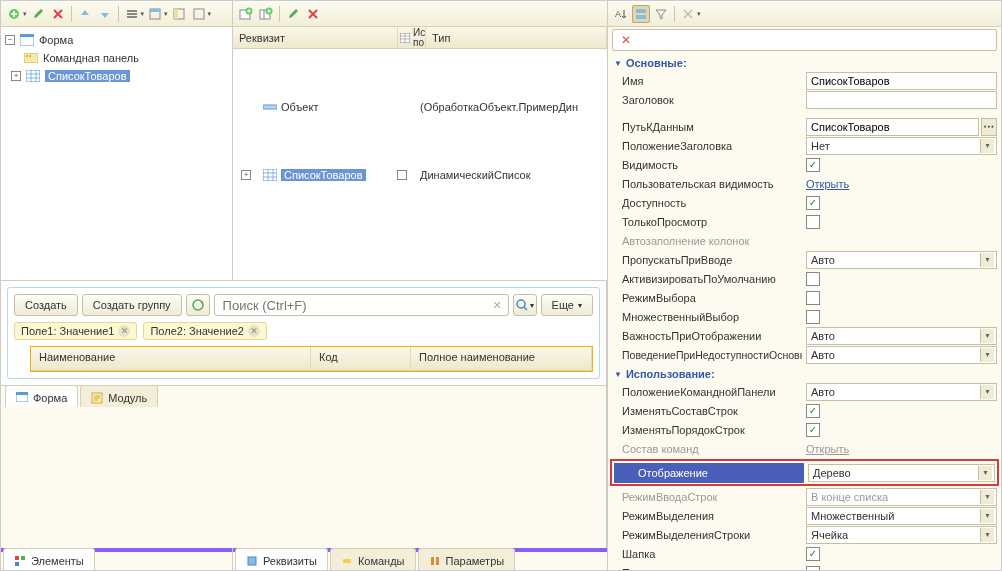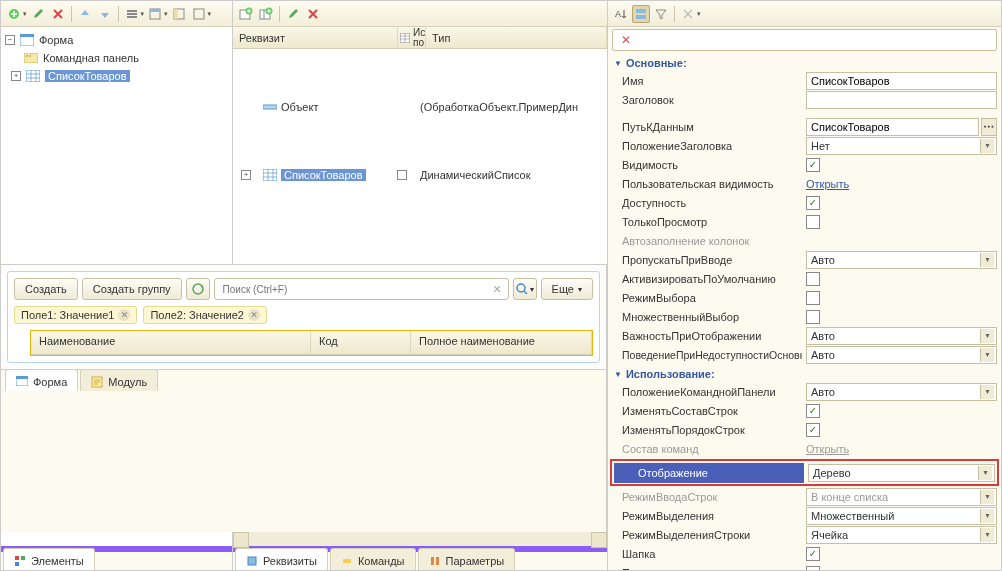--- a/index.html
+++ b/index.html
@@ -34,21 +34,21 @@
 .scroll-h{height:16px;background:#f1eddb;border-top:1px solid #d6d0b7;position:relative;}
 .scroll-h::before,.scroll-h::after{content:'';position:absolute;top:1px;width:14px;height:14px;background:#ece6cc;border:1px solid #ccc5a8;}
 .scroll-h::before{left:0;}
 .scroll-h::after{right:0;}
 .preview{flex:1;background:#fdfdfb;padding:6px;overflow:hidden;}
 .pv-box{border:1px solid #b8d6f0;border-radius:3px;padding:6px;background:#fff;height:100%;display:flex;flex-direction:column;}
 .pv-tb{display:flex;align-items:center;gap:4px;margin-bottom:6px;}
 .pv-btn{height:22px;padding:0 10px;border:1px solid #c6bfa2;border-radius:3px;background:linear-gradient(#fdfdf7,#f0ebd5);cursor:pointer;font-size:11px;display:flex;align-items:center;gap:4px;}
 .pv-ibtn{width:24px;height:22px;border:1px solid #c6bfa2;border-radius:3px;background:linear-gradient(#fdfdf7,#f0ebd5);display:flex;align-items:center;justify-content:center;cursor:pointer;}
 .pv-search{flex:1;height:22px;border:1px solid #c6bfa2;border-radius:3px;background:#fff;display:flex;align-items:center;padding:0 6px;}
-.pv-search input{border:none;outline:none;flex:1;font-size:10px;background:transparent;}
+.pv-search input{border:none;outline:none;flex:1;font-size:13px;background:transparent;}
 .pv-chips{display:flex;gap:6px;margin-bottom:6px;}
 .chip{background:#fef7d4;border:1px solid #e5d890;border-radius:3px;padding:2px 6px;display:flex;align-items:center;gap:4px;font-size:11px;}
 .chip .x{width:12px;height:12px;border-radius:6px;background:#e9e3c5;color:#888;font-size:9px;display:flex;align-items:center;justify-content:center;cursor:pointer;}
 .pv-table{flex:1;border:1px solid #eab308;border-radius:0;overflow:hidden;margin-left:16px;}
 .pv-th{height:24px;background:linear-gradient(#faf7e8,#eee8cd);display:flex;border-bottom:1px solid #d6d0b7;}
 .pv-th>div{padding:4px 8px;border-right:1px solid #e0d9bd;}
 .bottom-tabs{height:22px;display:flex;align-items:flex-end;gap:2px;padding:0 4px;background:#fdfbf0;border-top:1px solid #d6d0b7;}
 .prop-search{height:22px;background:#fff;border:1px solid #c6bfa2;margin:2px 4px;border-radius:2px;display:flex;align-items:center;padding:0 6px;}
 .prop-search input{border:none;outline:none;flex:1;color:#999;font-style:italic;font-size:11px;background:transparent;}
 .prop-body{flex:1;overflow:auto;padding:0 4px;}
@@ -494,21 +494,21 @@
       <div class="prop-row">
           <div class="prop-label">Подвал</div>
           <div class="prop-val">
             <div class="prop-cb"></div>
           </div>
         </div>
     </div>
   </div>
 </div>
 
-<div style="position:absolute;left:1px;top:264px;width:606px;height:268px;background:#fdfbf0;border-top:1px solid #ccc;border-right:1px solid #ccc">
+<div style="position:absolute;left:1px;top:280px;width:606px;height:268px;background:#fdfbf0;border-top:1px solid #ccc;border-right:1px solid #ccc">
   <div class="preview">
     <div class="pv-box">
       <div class="pv-tb">
         <div class="pv-btn">
             <span>Создать</span>
           </div>
         <div class="pv-btn">
             <span>Создать группу</span>
           </div>
         <div class="pv-ibtn">

